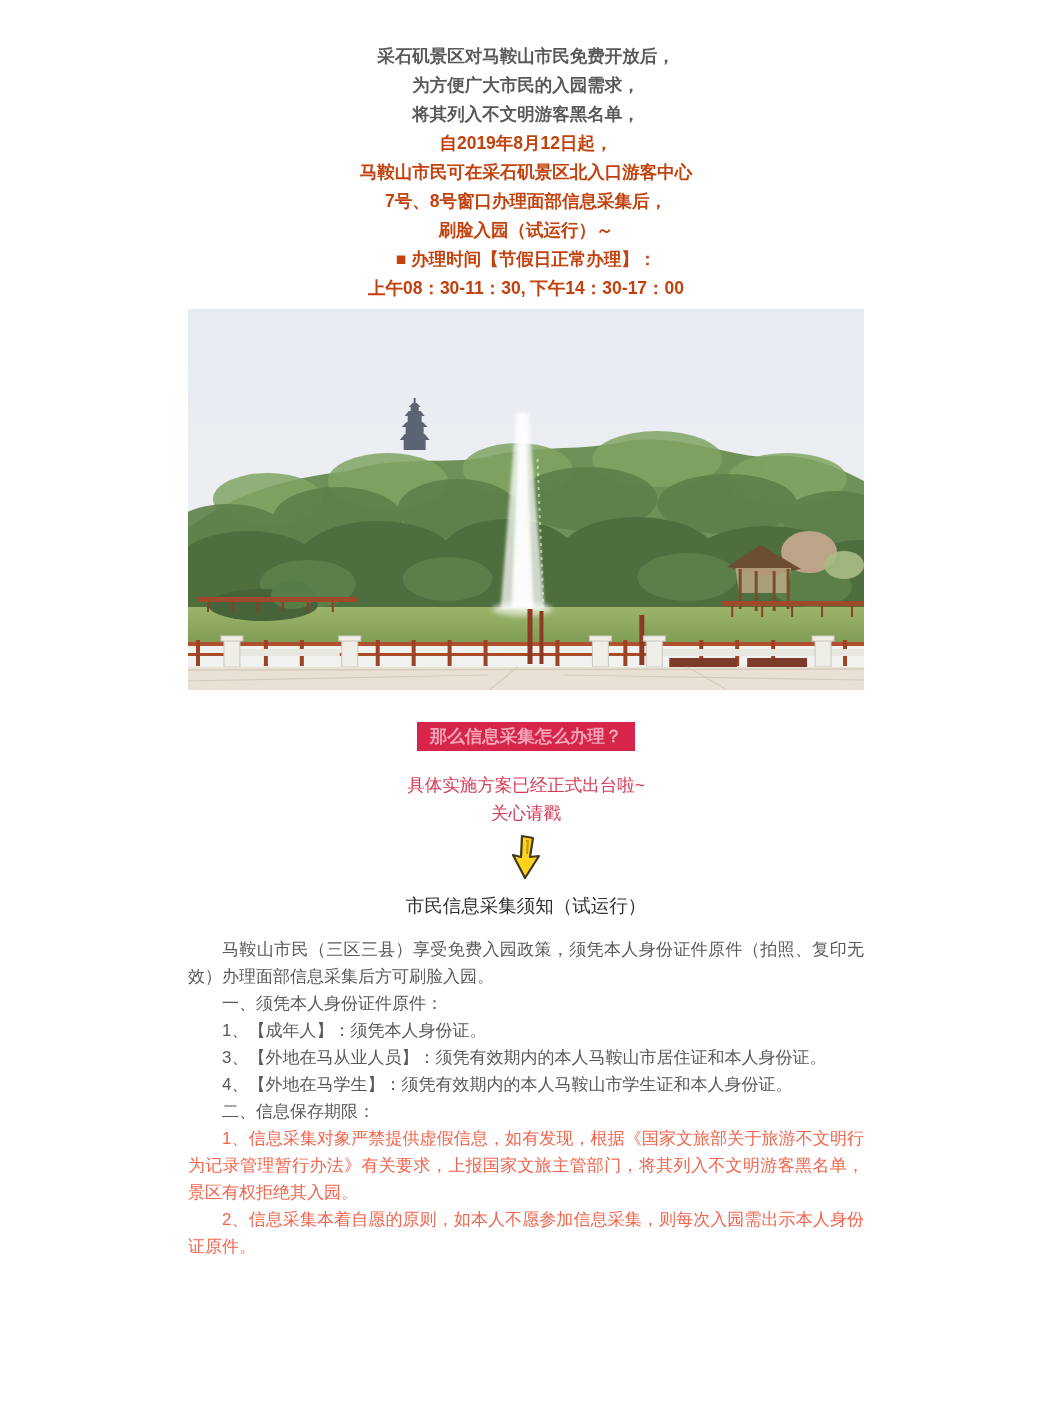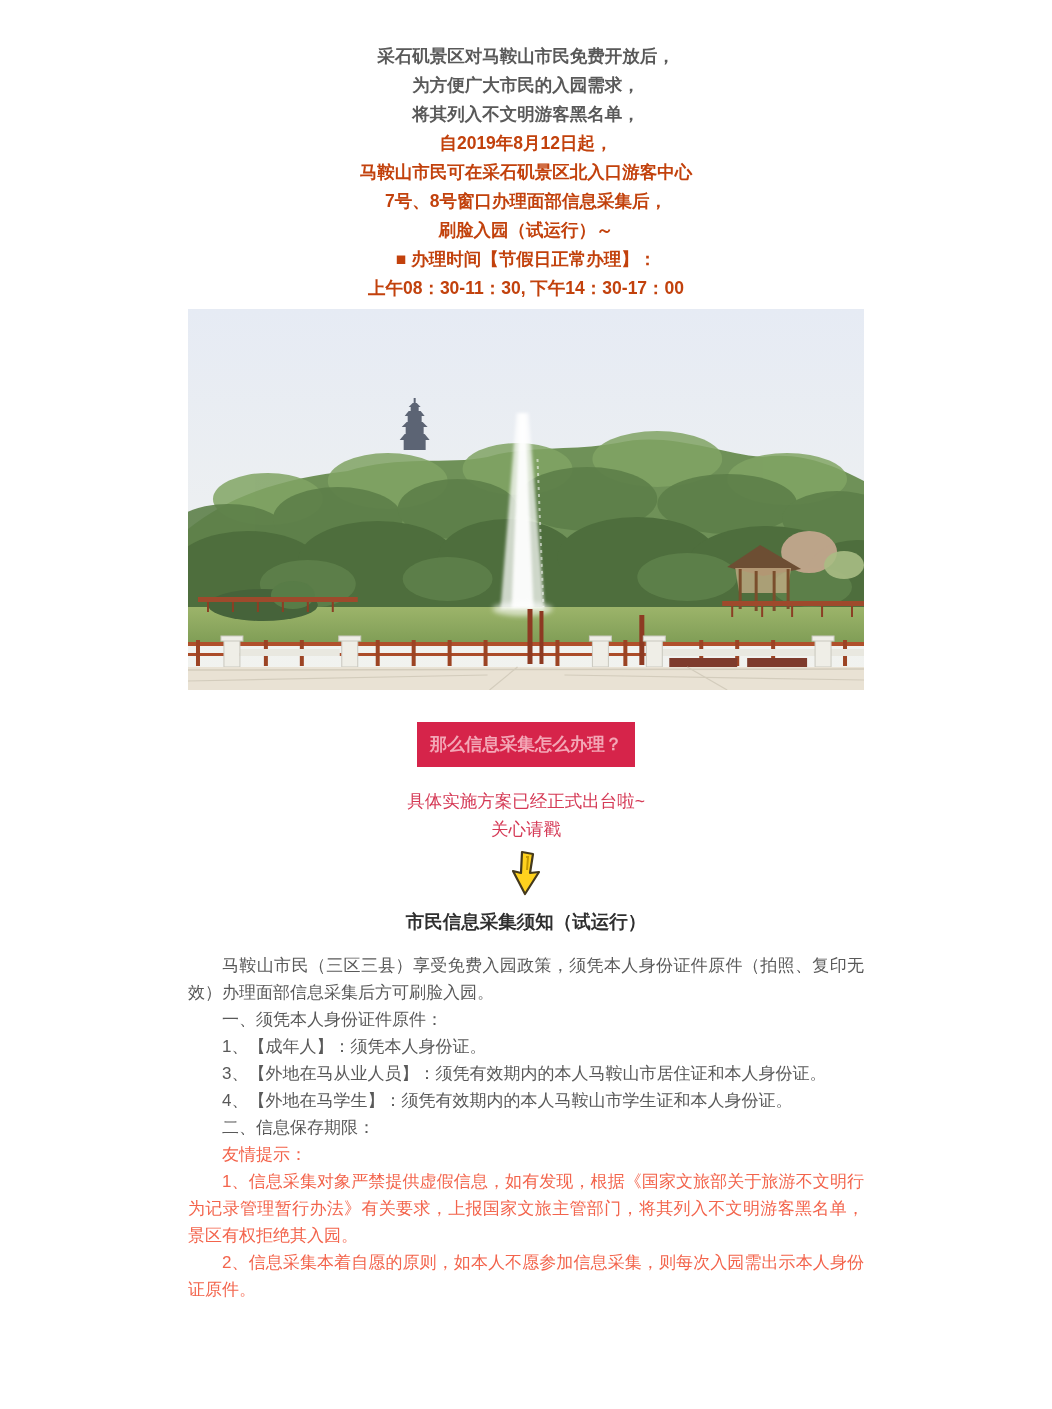--- a/index.html
+++ b/index.html
@@ -12,27 +12,27 @@
 
   .intro { padding-top:42px; text-align:center; font-size:17.5px; line-height:29px; color:#595959;font-weight:bold; }
   .intro .red { color:#c2410c; }
 
   .photo-wrap { margin-top:6px; }
   svg.photo-svg { display:block; width:676px; height:381px; }
 
   .badge-row { text-align:center; margin-top:32px; }
   .badge {
     display:inline-block; background:#d6244a; color:#f3a7b6;
-    font-weight:bold; font-size:17.5px; line-height:25px; padding:10px 13px;
+    font-weight:bold; font-size:17.5px; line-height:25px; padding:2px 13px;
   }
 
   .teaser { text-align:center; color:#d53a56; font-size:17.5px; line-height:28px; margin-top:20px; }
   .arrow-row { text-align:center; margin-top:6px; height:48px; }
 
-  .notice-title { text-align:center; font-weight:bold; color:#2f2f2f; font-size:18.5px; line-height:26px; margin-top:12px; }
+  .notice-title { text-align:center; font-weight:normal; color:#2f2f2f; font-size:18.5px; line-height:26px; margin-top:12px; }
 
   .bodytext { margin-top:17px; color:#595959; font-size:17px; line-height:27px; text-align:justify; }
   .bodytext p { margin:0; text-indent:2em; }
   .bodytext p.tip { color:#f3644c; }
 </style>
 </head>
 <body>
 
 <div class="content">
 
@@ -220,18 +220,17 @@
 
   <div class="notice-title">市民信息采集须知（试运行）</div>
 
   <div class="bodytext">
     <p>马鞍山市民（三区三县）享受免费入园政策，须凭本人身份证件原件（拍照、复印无效）办理面部信息采集后方可刷脸入园。</p>
     <p>一、须凭本人身份证件原件：</p>
     <p>1、【成年人】：须凭本人身份证。</p>
     <p>3、【外地在马从业人员】：须凭有效期内的本人马鞍山市居住证和本人身份证。</p>
     <p>4、【外地在马学生】：须凭有效期内的本人马鞍山市学生证和本人身份证。</p>
     <p>二、信息保存期限：</p>
-    <p class="tip">友情提示：</p>
     <p class="tip">1、信息采集对象严禁提供虚假信息，如有发现，根据《国家文旅部关于旅游不文明行为记录管理暂行办法》有关要求，上报国家文旅主管部门，将其列入不文明游客黑名单，景区有权拒绝其入园。</p>
     <p class="tip">2、信息采集本着自愿的原则，如本人不愿参加信息采集，则每次入园需出示本人身份证原件。</p>
   </div>
 
 </div>
 
 </body></html>

